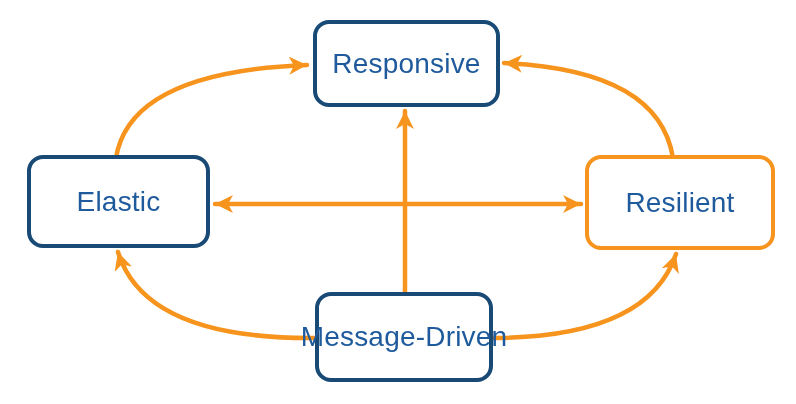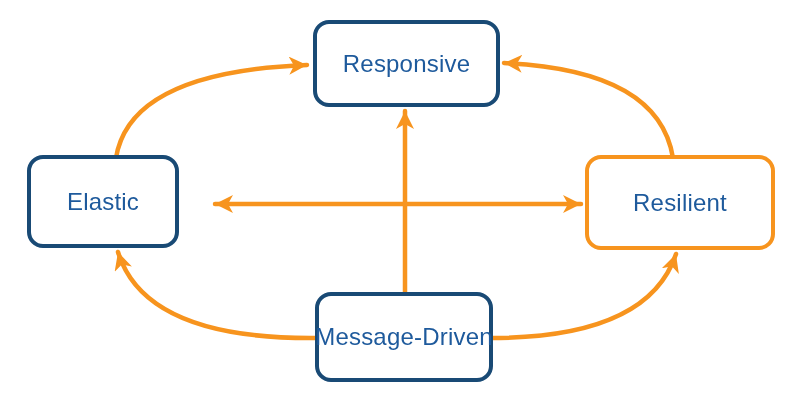--- a/index.html
+++ b/index.html
@@ -41,26 +41,26 @@
     border-radius: 16px;
     display: flex;
     align-items: center;
     justify-content: center;
   }
   .node.border-orange {
     border-color: var(--orange, #f7941e);
   }
   .node-label {
     color: var(--label, #1e5a9c);
-    font-size: 24px;
+    font-size: 28px;
     letter-spacing: 0.2px;
     white-space: nowrap;
   }
   .node-responsive   { left: 313px; top: 20px;  width: 187px; height: 87px; }
-  .node-elastic      { left: 27px;  top: 155px; width: 152px; height: 93px; }
+  .node-elastic      { left: 27px;  top: 155px; width: 183px; height: 93px; }
   .node-resilient    { left: 585px; top: 155px; width: 190px; height: 95px; justify-content: center; }
   .node-message      { left: 315px; top: 292px; width: 178px; height: 90px; }
 </style>
 </head>
 <body>
 
 <div class="canvas">
 
   <svg class="edges-svg" viewBox="0 0 796 404" xmlns="http://www.w3.org/2000/svg" aria-hidden="true">
     <defs>

